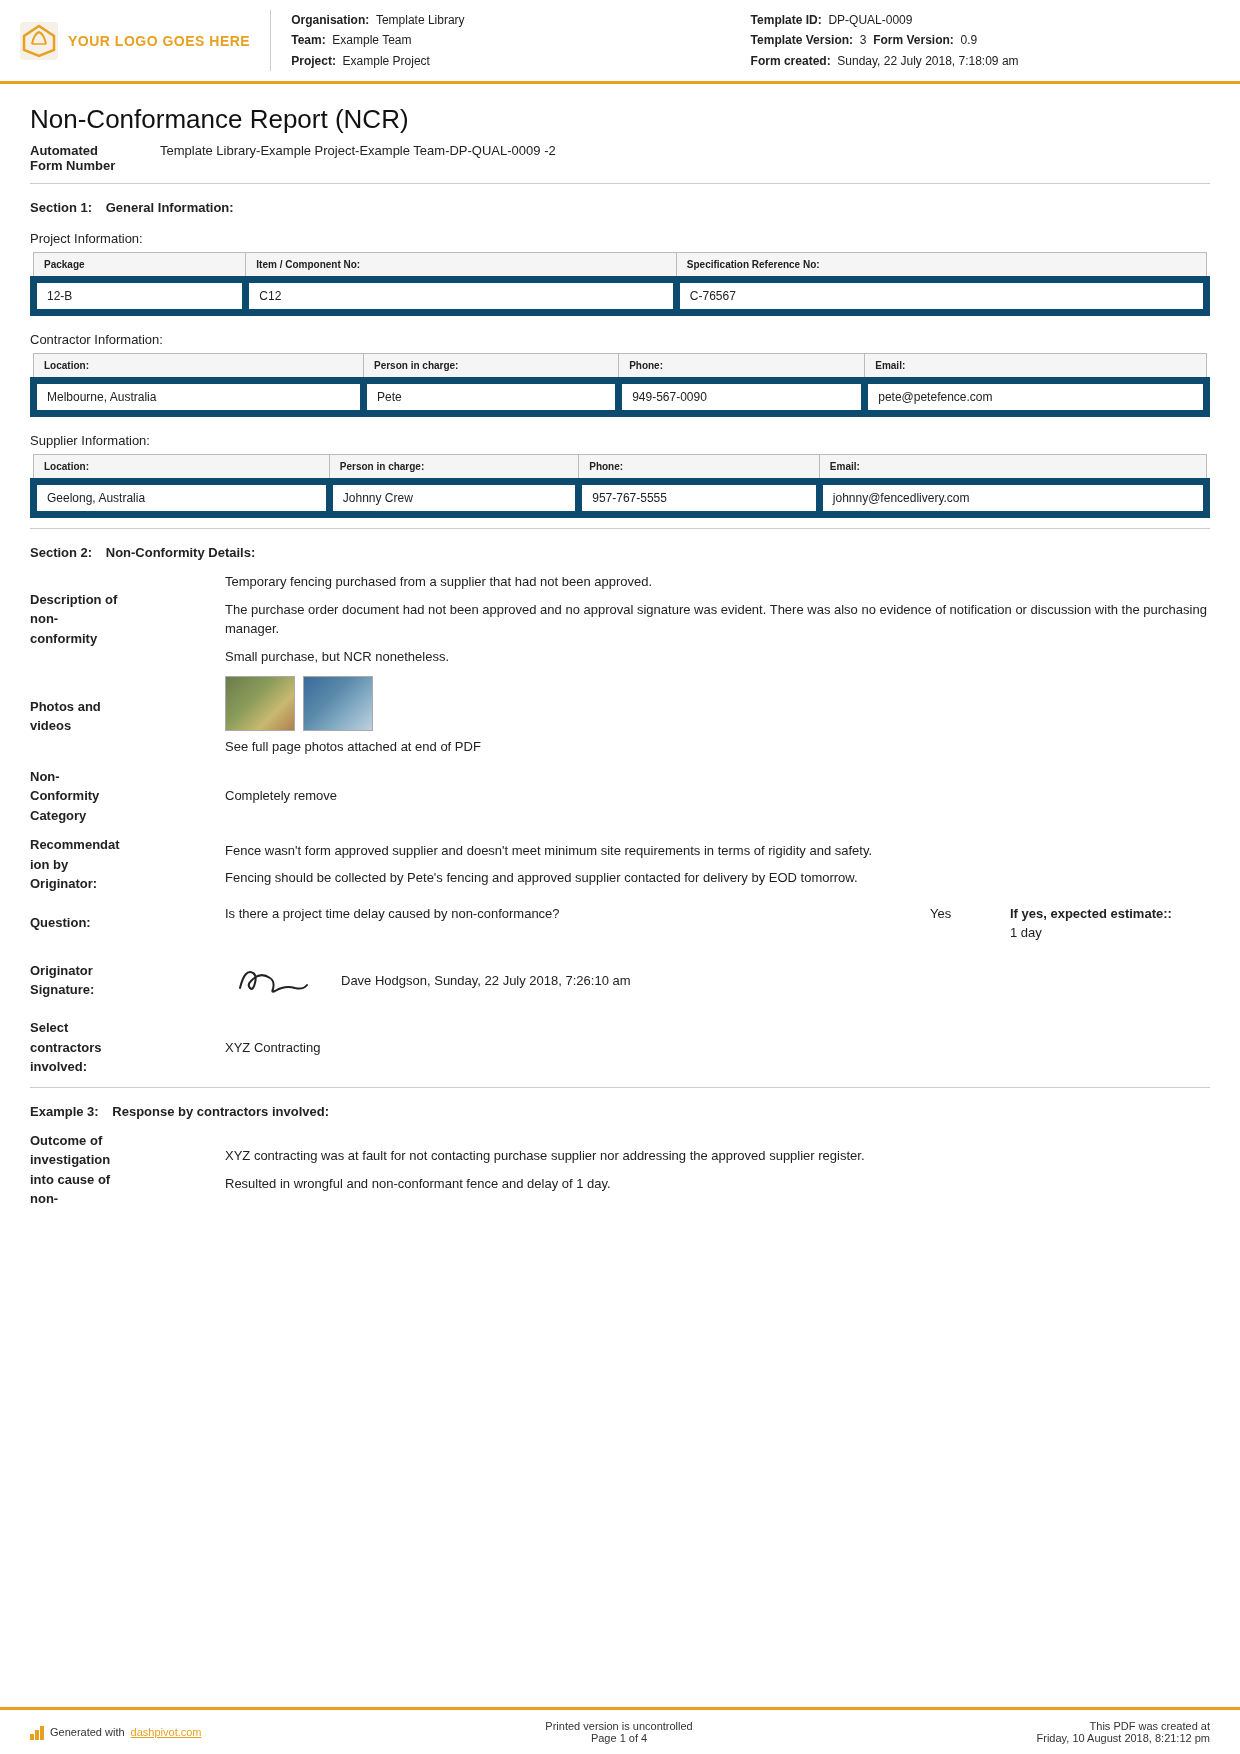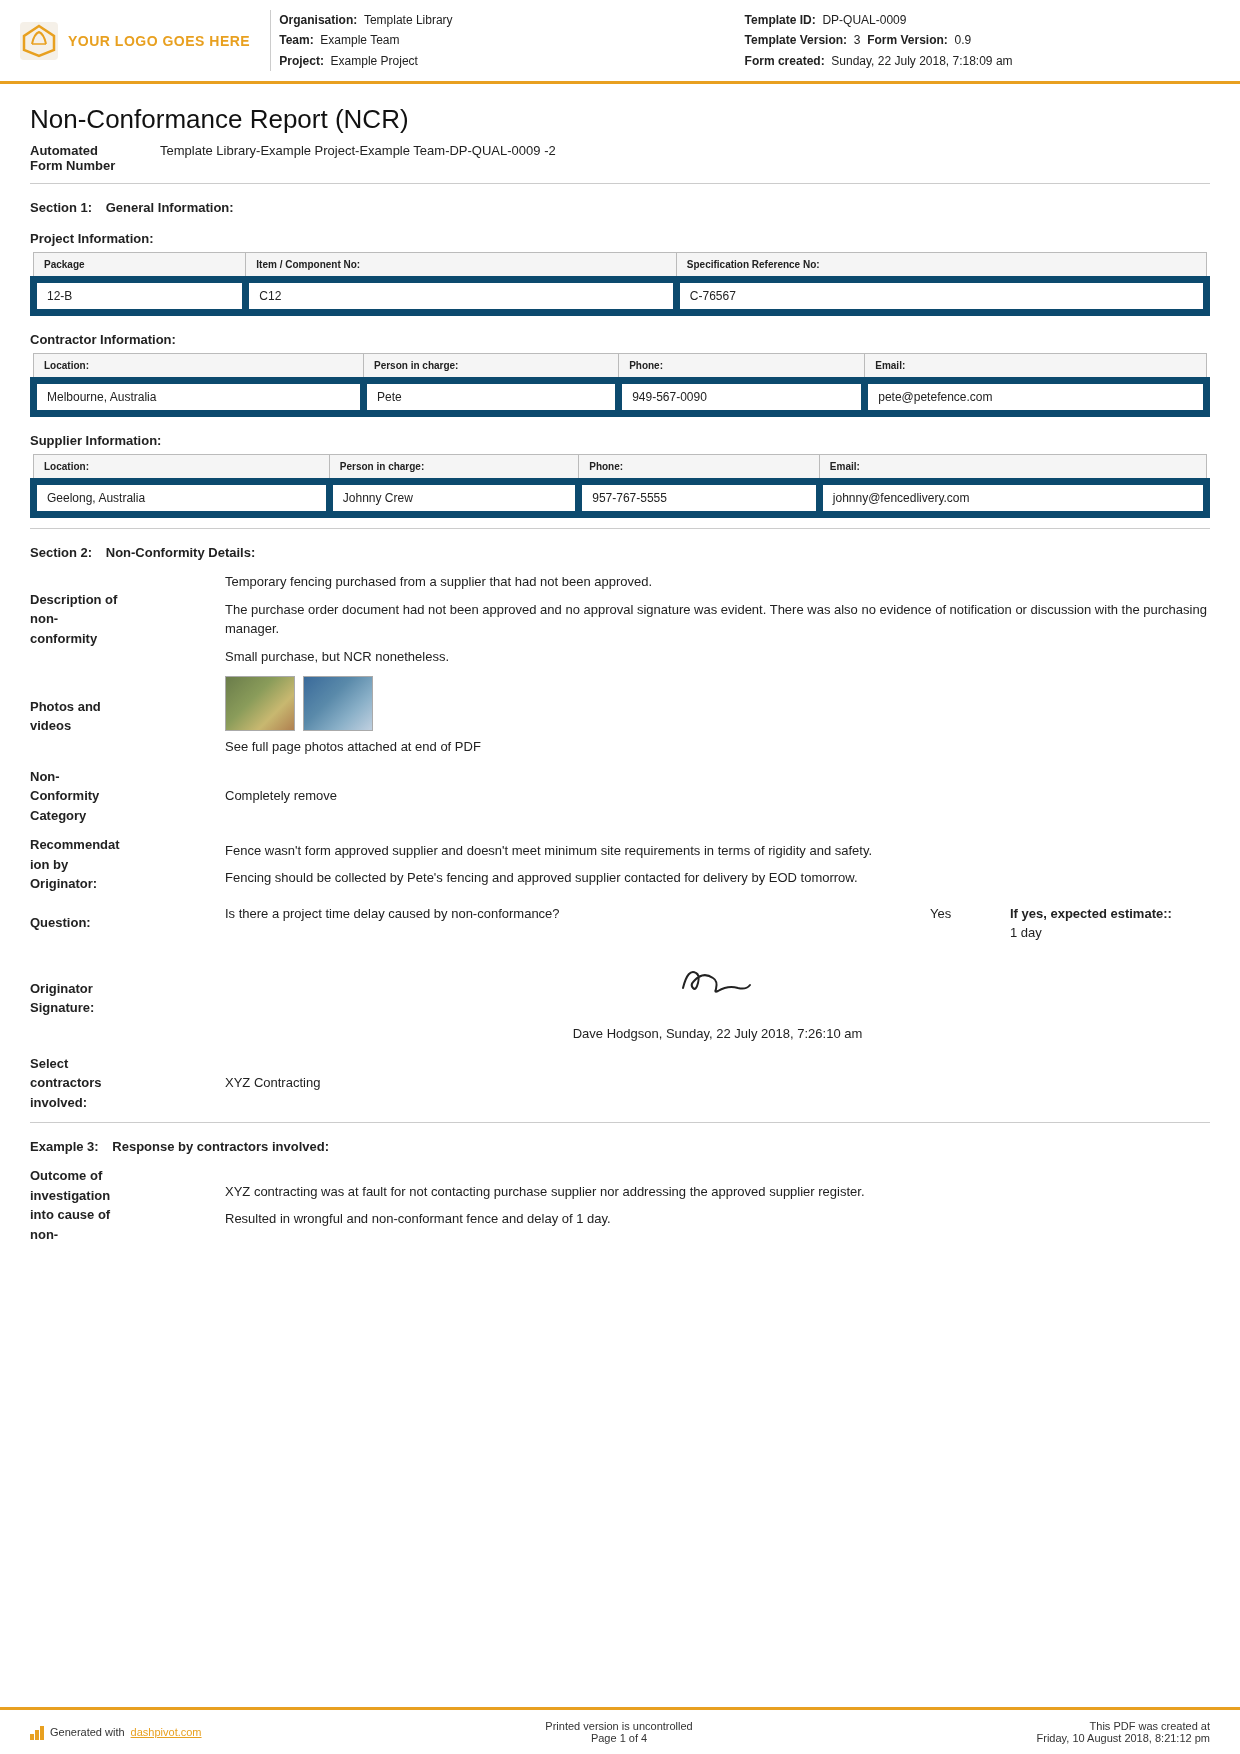--- a/index.html
+++ b/index.html
@@ -25,21 +25,21 @@
       border-bottom: 3px solid #e8a020;
       padding: 10px 30px 10px 20px;
       min-height: 72px;
     }
     .logo-area {
       display: flex;
       align-items: center;
       min-width: 200px;
       border-right: 1px solid #ccc;
       padding-right: 20px;
-      margin-right: 8px;
+      margin-right: 20px;
       text-align: right;
     }
     .logo-icon {
       width: 38px;
       height: 38px;
       margin-right: 10px;
     }
     .logo-text {
       font-size: 14px;
       font-weight: bold;
@@ -94,21 +94,21 @@
       margin-bottom: 12px;
     }
     .section-header .section-num {
       font-weight: bold;
       margin-right: 10px;
     }
     .section-header .section-title {
       font-weight: bold;
     }
     .sub-section-title {
-      font-weight: bold;
+      font-weight: normal;
       margin-top: 16px;
       margin-bottom: 6px;
       font-size: 13px;
     }
     
     table {
       width: 100%;
       border-collapse: collapse;
       margin-bottom: 10px;
     }
@@ -387,21 +387,21 @@
         <span style="min-width:80px; font-size:13px;">Yes</span>
         <span style="min-width:200px; font-size:13px;">
           <strong>If yes, expected estimate::</strong><br>
           <span>1 day</span>
         </span>
       </div>
     </div>
 
     <div class="field-row">
       <div class="field-label">Originator<br>Signature:</div>
-      <div class="field-value" style="display:flex; align-items:center; gap:16px;flex-direction:column;">
+      <div class="field-value" style="display:flex; align-items:center; gap:16px;">
         <div>
           <svg width="100" height="50" viewBox="0 0 100 50">
             <path d="M15,35 Q20,15 28,20 Q32,22 30,30 Q28,38 25,35 Q22,32 26,28 Q35,18 45,25 Q50,28 48,36 Q46,40 50,38 Q60,32 70,35 Q78,37 82,32" fill="none" stroke="#222" stroke-width="2" stroke-linecap="round"></path>
           </svg>
         </div>
         <div style="font-size:13px;">Dave Hodgson, Sunday, 22 July 2018, 7:26:10 am</div>
       </div>
     </div>
 
     <div class="field-row">

